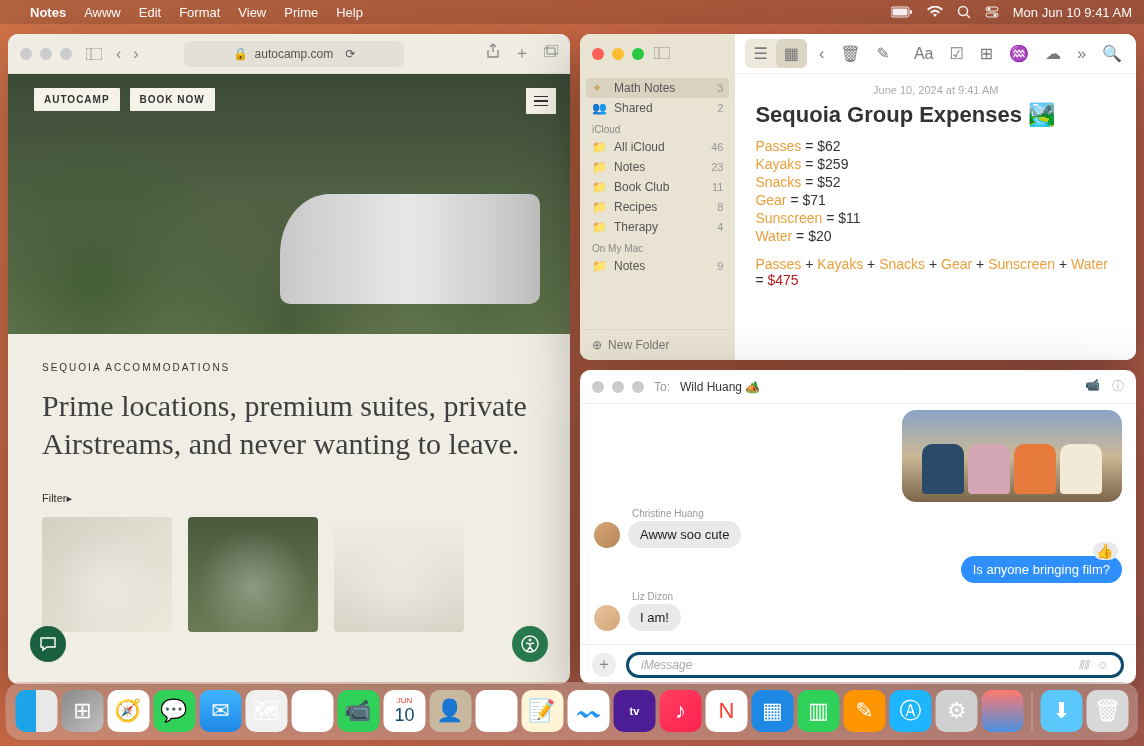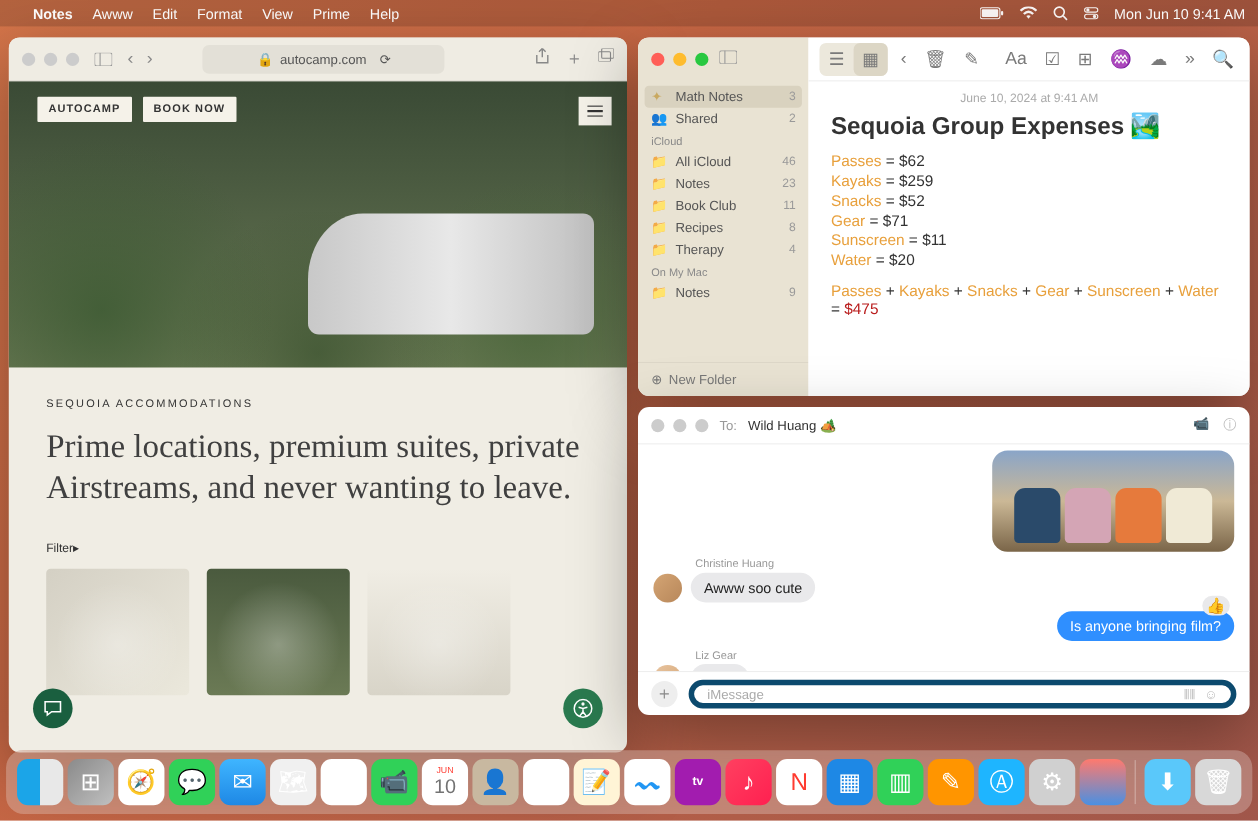--- a/index.html
+++ b/index.html
@@ -72,62 +72,62 @@
 .notes-toolbar .spacer { flex: 1; }
 .nt-icon { padding: 4px; cursor: default; display: inline-flex; }
 .notes-content { padding: 10px 20px; font-size: 14px; color: #333; overflow-y: auto; }
 .note-date { text-align: center; font-size: 11px; color: #aaa; margin-bottom: 6px; }
 .note-title { font-size: 22px; font-weight: 700; margin-bottom: 10px; }
 .note-line { margin-bottom: 2px; }
 .mvar { color: #e8a03c; }
 .mres { color: #b91c1c; font-weight: 400; }
 
 
-.messages { top: 370px; left: 580px; width: 556px; height: 280px; background: #fff; display: flex; flex-direction: column; }
+.messages { top: 370px; left: 580px; width: 556px; height: 314px; background: #fff; display: flex; flex-direction: column; }
 .msg-header { height: 34px; display: flex; align-items: center; padding: 0 12px; gap: 10px; border-bottom: 1px solid #eee; color: #888; font-size: 12px; }
 .msg-header .to { color: #999; }
 .msg-header .recip { color: #333; }
 .msg-body { flex: 1; padding: 0 14px; overflow-y: auto; position: relative; }
 .photo { margin-left: auto; margin-top: 6px; width: 220px; height: 92px; border-radius: 14px; background: linear-gradient(180deg,#8aa5c8 0%,#cbb896 50%,#7a6548 100%); position: relative; overflow: hidden; }
 .people { position: absolute; bottom: 8px; left: 20px; right: 20px; height: 50px; display: flex; gap: 4px; }
 .person { flex: 1; border-radius: 10px 10px 4px 4px; }
 .p1{background:#2a4a6a;} .p2{background:#d4a5b5;} .p3{background:#e67a3c;} .p4{background:#f0ead6;}
 .sender { font-size: 10px; color: #999; margin: 6px 0 2px 38px; }
 .bubble-row { display: flex; align-items: flex-end; gap: 8px; margin-bottom: 8px; }
 .bubble-row.out { justify-content: flex-end; }
 .avatar { width: 26px; height: 26px; border-radius: 50%; background: linear-gradient(135deg,#d4a574,#b8875a); }
 .avatar2 { background: linear-gradient(135deg,#e8c4a0,#d4a574); }
 .bubble { padding: 6px 12px; border-radius: 14px; font-size: 13px; max-width: 280px; }
 .bubble.in { background: #e9e9eb; color: #222; }
 .bubble.out { background: #2f8fff; color: #fff; }
 .tapback-emoji { position: absolute; top: -14px; right: 4px; font-size: 14px; background: #e9e9eb; border-radius: 10px; padding: 1px 4px; }
 .msg-input { height: 40px; display: flex; align-items: center; padding: 0 12px; gap: 10px; border-top: 1px solid #eee; }
 .msg-add { width: 24px; height: 24px; border-radius: 50%; background: #eee; color: #888; display: flex; align-items: center; justify-content: center; font-size: 16px; }
-.msg-field { flex: 1; height: 26px; border: 5px solid #0c4a6e; border-radius: 13px; padding: 0 12px; font-size: 12px; color: #aaa; display: flex; align-items: center; }
+.msg-field { flex: 1; height: 26px; border: 3px solid #0c4a6e; border-radius: 13px; padding: 0 12px; font-size: 12px; color: #aaa; display: flex; align-items: center; font-style: italic; }
 .msg-field .right-icons { margin-left: auto; display: flex; gap: 8px; color: #bbb; }
 
 
 .dock { position: absolute; bottom: 6px; left: 50%; transform: translateX(-50%); height: 58px; background: rgba(255,255,255,0.25); backdrop-filter: blur(20px); border-radius: 16px; display: flex; align-items: center; padding: 0 10px; gap: 4px; }
 .dock-icon { width: 42px; height: 42px; border-radius: 10px; display: flex; align-items: center; justify-content: center; font-size: 22px; color: #fff; }
 .dock-sep { width: 1px; height: 40px; background: rgba(255,255,255,0.35); margin: 0 4px; }
 .di-finder { background: linear-gradient(90deg,#1ba5e8 50%,#e8e8e8 50%); }
 .di-launchpad { background: linear-gradient(135deg,#8a8a8a,#c0c0c0); }
 .di-safari { background: #fff; color:#1e88e5; }
 .di-messages { background: #30d158; }
 .di-mail { background: linear-gradient(180deg,#3fb5ff,#1e88e5); }
 .di-maps { background: #f0f0f0; position:relative; overflow:hidden; }
 .di-photos { background: #fff; position: relative; }
 .di-facetime { background: #30d158; }
 .di-cal { background: #fff; color: #ff3b30; flex-direction: column; font-size: 8px; }
-.di-cal .day { font-size: 18px; color: #737373; font-weight: 500; }
+.di-cal .day { font-size: 18px; color: #0c4a6e; font-weight: 500; }
 .di-contacts { background: #c8b8a0; }
 .di-reminders { background: #fff; }
 .di-notes { background: #fff4d6; }
 .di-freeform { background: #fff; color:#2196f3; }
-.di-tv { background: #a21caf; font-size: 11px; font-weight: 600; }
+.di-tv { background: #4c1d95; font-size: 11px; font-weight: 600; }
 .di-music { background: linear-gradient(135deg,#ff4060,#ff2050); }
 .di-news { background: #fff; color:#ff3b30; }
 .di-keynote { background: #1e88e5; }
 .di-numbers { background: #30d158; }
 .di-pages { background: #ff9500; }
 .di-store { background: #1eb5ff; }
 .di-settings { background: #d0d0d0; }
 .di-phone { background: linear-gradient(180deg,#ff7a6e,#4a90e2); }
 .di-downloads { background: #5ac8fa; }
 .di-trash { background: #d8d8d8; }
@@ -370,21 +370,21 @@
     <div class="bubble-row">
       <div class="avatar"></div>
       <div class="bubble in">Awww soo cute</div>
     </div>
     <div class="bubble-row out">
       <div style="position:relative">
         <div class="tapback-emoji">👍</div>
         <div class="bubble out">Is anyone bringing film?</div>
       </div>
     </div>
-    <div class="sender">Liz Gear</div>
+    <div class="sender">Liz Dizon</div>
     <div class="bubble-row">
       <div class="avatar avatar2"></div>
       <div class="bubble in">I am!</div>
     </div>
   </div>
   <div class="msg-input">
     <div class="msg-add">＋</div>
     <div class="msg-field">
       <span>iMessage</span>
       <div class="right-icons">

